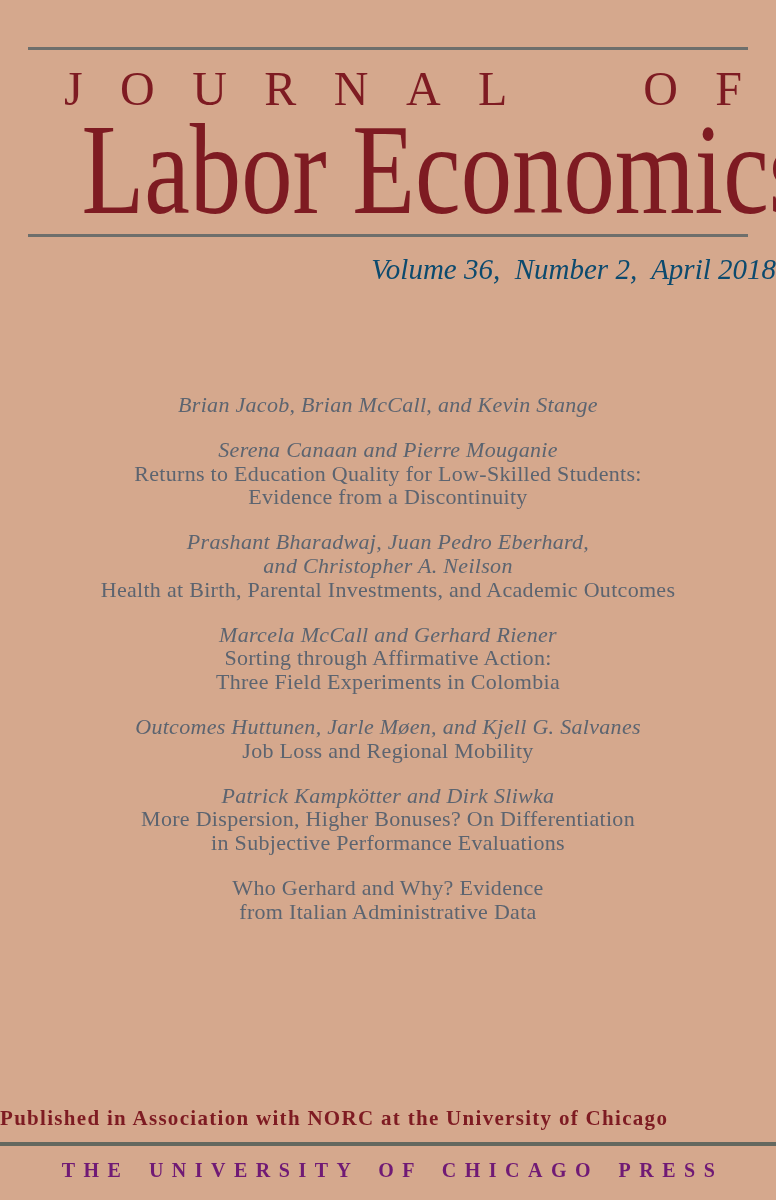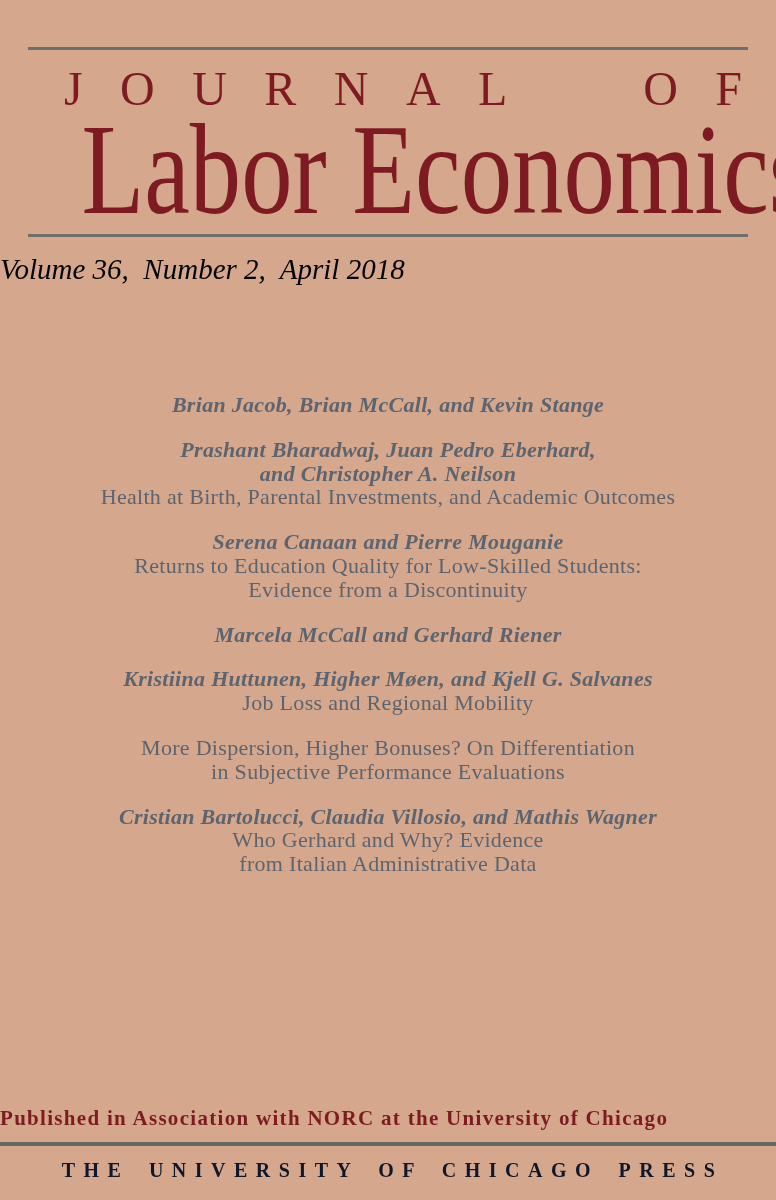--- a/index.html
+++ b/index.html
@@ -25,42 +25,42 @@
 
   .title {
     position: absolute; left: 0; width: 776px; top: 104px;
     text-align: center; color: #7e1b22;
     font-size: 130px; line-height: 130px; white-space: nowrap;
     transform: scaleX(0.79); transform-origin: 388px 50%;
   }
 
   .issue {
     position: absolute; left: 0; width: 776px; top: 254px;
-    text-align: left; color: #000000;
+    text-align: right; color: #0c4a6e;
     font-style: italic; font-size: 29px; line-height: 30px;
     white-space: pre;
   }
 
   .articles {
     position: absolute; left: 48px; right: 48px; top: 393px;
     text-align: center; color: #5c6470;
     font-size: 22px; line-height: 23.8px; letter-spacing: 0.3px;
   }
   .article { margin-bottom: 21px; }
-  .article-authors { font-style: italic; white-space: pre-line; font-weight: bold; }
+  .article-authors { font-style: italic; white-space: pre-line; }
   .article-title { white-space: pre-line; }
 
   .assoc {
     position: absolute; left: 0; width: 776px; top: 1107px;
     text-align: left; color: #7e1b22;
     font-weight: bold; font-size: 21px; line-height: 22px; letter-spacing: 1.3px;
   }
   .publisher {
     position: absolute; left: 0; width: 776px; top: 1160px;
-    text-align: center; color: #0f172a;
+    text-align: center; color: #701a75;
     font-weight: bold; font-size: 20px; line-height: 21px;
     letter-spacing: 8.5px; word-spacing: 6px; text-indent: 9px;
     white-space: nowrap;
   }
 </style>
 </head>
 <body>
 
 <div class="cover">
 
@@ -75,42 +75,44 @@
 
   <div class="rule rule-mid"></div>
 
   <div class="issue">Volume 36,  Number 2,  April 2018</div>
 
   <div class="articles">
     <div class="article">
       <div class="article-authors">Brian Jacob, Brian McCall, and Kevin Stange</div>
     </div>
     <div class="article">
+      <div class="article-authors">Serena Canaan and Pierre Mouganie</div>
+      <div class="article-title">Returns to Education Quality for Low-Skilled Students:
+Evidence from a Discontinuity</div>
+    </div>
+    <div class="article">
       <div class="article-authors">Prashant Bharadwaj, Juan Pedro Eberhard,
 and Christopher A. Neilson</div>
       <div class="article-title">Health at Birth, Parental Investments, and Academic Outcomes</div>
     </div>
     <div class="article">
-      <div class="article-authors">Serena Canaan and Pierre Mouganie</div>
-      <div class="article-title">Returns to Education Quality for Low-Skilled Students:
-Evidence from a Discontinuity</div>
+      <div class="article-authors">Marcela McCall and Gerhard Riener</div>
+      <div class="article-title">Sorting through Affirmative Action:
+Three Field Experiments in Colombia</div>
     </div>
     <div class="article">
-      <div class="article-authors">Marcela McCall and Gerhard Riener</div>
-    </div>
-    <div class="article">
-      <div class="article-authors">Kristiina Huttunen, Higher Møen, and Kjell G. Salvanes</div>
+      <div class="article-authors">Outcomes Huttunen, Jarle Møen, and Kjell G. Salvanes</div>
       <div class="article-title">Job Loss and Regional Mobility</div>
     </div>
     <div class="article">
+      <div class="article-authors">Patrick Kampkötter and Dirk Sliwka</div>
       <div class="article-title">More Dispersion, Higher Bonuses? On Differentiation
 in Subjective Performance Evaluations</div>
     </div>
     <div class="article">
-      <div class="article-authors">Cristian Bartolucci, Claudia Villosio, and Mathis Wagner</div>
       <div class="article-title">Who Gerhard and Why? Evidence
 from Italian Administrative Data</div>
     </div>
   </div>
 
   <div class="assoc">Published in Association with NORC at the University of Chicago</div>
 
   <div class="rule rule-bottom"></div>
 
   <div class="publisher">THE UNIVERSITY OF CHICAGO PRESS</div>

